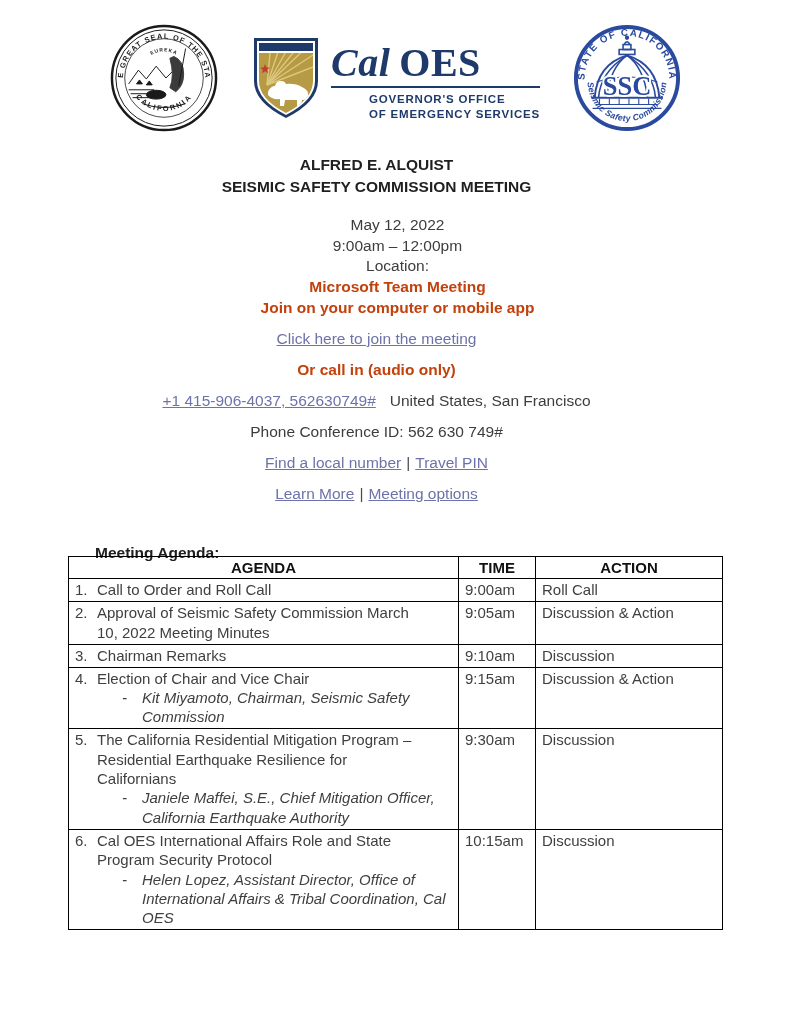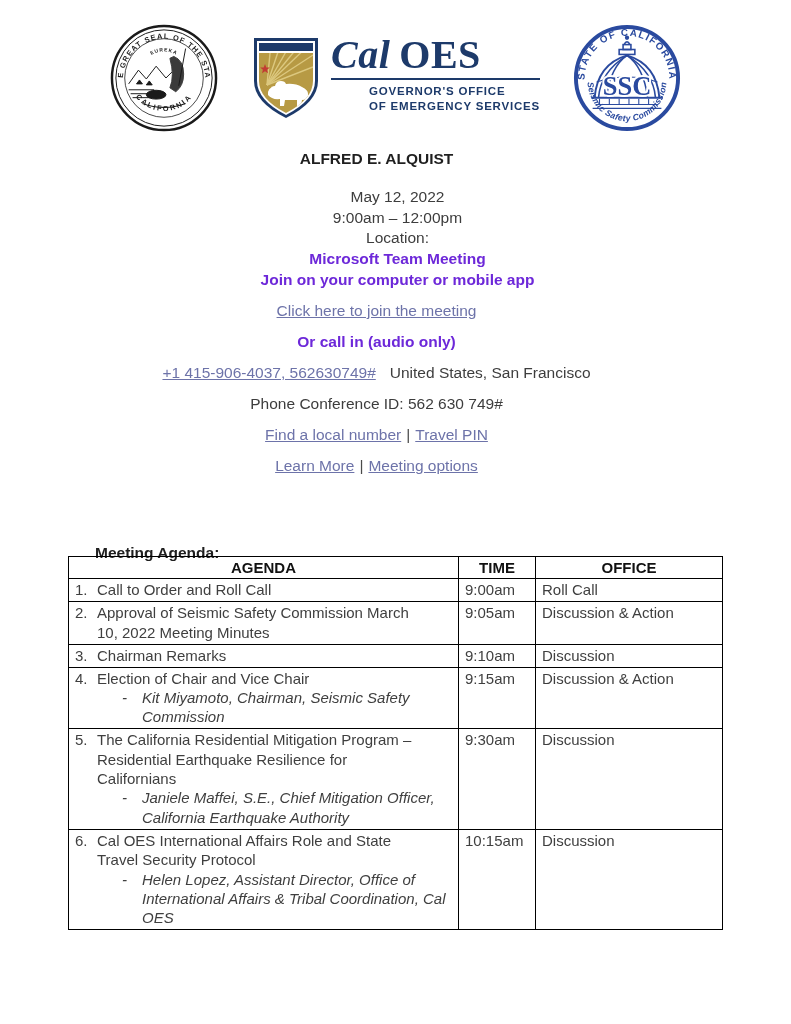--- a/index.html
+++ b/index.html
@@ -5,36 +5,36 @@
   html,body { margin:0; padding:0; background:#e8e8e8; }
   .page {
     position:relative; width:791px; height:1024px; margin:0 auto;
     background:#ffffff; overflow:hidden;
     font-family:"Liberation Sans", sans-serif; color:#3d3d3d;
   }
 
   
   .logos { position:absolute; top:22px; left:0; width:791px;
     display:flex; justify-content:center; align-items:center; gap:32px; }
-  .caloes-block { display:flex; align-items:flex-start; gap:10px; }
+  .caloes-block { display:flex; align-items:flex-end; gap:10px; }
   .caloes-text { display:flex; flex-direction:column; }
   .caloes-wordmark { font-family:"Liberation Serif", serif; font-weight:bold;
     font-size:40px; line-height:40px; color:#1d3a6a; letter-spacing:0.5px; }
   .caloes-wordmark .cal { font-style:italic; margin-right:9px; }
   .caloes-rule { border:none; border-top:2.5px solid #1d3a6a; margin:3px 0 4px 0; width:100%; }
   .caloes-tagline { font-size:11.5px; font-weight:bold; letter-spacing:0.8px;
     color:#1d3a6a; line-height:14.5px;margin-left:38px; }
 
   
-  .content { position:absolute; top:148px; left:0; width:753px; text-align:center; }
+  .content { position:absolute; top:154px; left:0; width:753px; text-align:center; }
   .ln  { margin:0; font-size:15.5px; line-height:20.7px; }
   .sp  { margin-top:10.4px; }
   .ttl { font-weight:bold; color:#1f1f1f; line-height:22px; font-size:15.5px; margin:0; }
   .cluster { margin-top:17px;margin-left:42px; }
-  .bold-line { font-weight:bold; color:#6d28d9; }
+  .bold-line { font-weight:bold; color:#c2410c; }
   a.doclink { color:#6d73a9; text-decoration:underline; cursor:pointer; }
   .pipe { color:#4a4a4a; padding:0 5px; }
   .phone-region { margin-left:14px; }
 
   
   .agenda-heading { position:absolute; top:544px; left:95px;
     font-weight:bold; color:#1f1f1f; font-size:15.5px; }
   table.agenda { position:absolute; top:556px; left:68px; width:654px;
     border-collapse:collapse; table-layout:fixed; }
   table.agenda col.c-agenda { width:390px; }
@@ -159,20 +159,21 @@
         <line x1="68" y1="77" x2="68" y2="83" stroke-width="1.1"></line>
         <line x1="78" y1="77" x2="78" y2="83" stroke-width="1.1"></line>
         <line x1="21" y1="87" x2="91" y2="87" stroke-width="1.2"></line>
       </g>
       <text x="56" y="73" text-anchor="middle" font-family="Liberation Serif, serif" font-size="27" font-weight="bold" fill="#2a4a9f" stroke="#ffffff" stroke-width="4" paint-order="stroke">SSC</text>
     </svg>
   </div>
 
   <div class="content">
     <p class="ttl">ALFRED E. ALQUIST</p>
+    <p class="ttl">SEISMIC SAFETY COMMISSION MEETING</p>
 
     <div class="cluster">
       <p class="ln">May 12, 2022</p>
       <p class="ln">9:00am – 12:00pm</p>
       <p class="ln">Location:</p>
       <p class="ln bold-line">Microsoft Team Meeting</p>
       <p class="ln bold-line">Join on your computer or mobile app</p>
     </div>
 
     <p class="ln sp"><a class="doclink">Click here to join the meeting</a></p>
@@ -199,21 +200,21 @@
   <table class="agenda">
     <colgroup>
         <col class="c-agenda">
         <col class="c-time">
         <col class="c-action">
       </colgroup>
     <tbody>
         <tr>
       <th>AGENDA</th>
       <th>TIME</th>
-      <th>OFFICE</th>
+      <th>ACTION</th>
     </tr>
 
     <tr>
       <td>
             <div class="agc">
               <span class="num">1.</span>
               <div class="atxt">Call to Order and Roll Call</div>
             </div>
           </td>
       <td class="time-cell">9:00am</td>
@@ -271,21 +272,21 @@
             </div>
           </td>
       <td class="time-cell">9:30am</td>
       <td>Discussion</td>
     </tr>
 
     <tr>
       <td>
             <div class="agc">
               <span class="num">6.</span>
-        <div class="atxt"><span>Cal OES International Affairs Role and State Travel Security Protocol</span>
+        <div class="atxt"><span>Cal OES International Affairs Role and State Program Security Protocol</span>
           <div class="sub">
                   <span class="dash">-</span>
                   <span class="stxt">Helen Lopez, Assistant Director, Office of International Affairs &amp; Tribal Coordination, Cal OES</span>
                 </div>
         </div>
             </div>
           </td>
       <td class="time-cell">10:15am</td>
       <td>Discussion</td>
     </tr>

